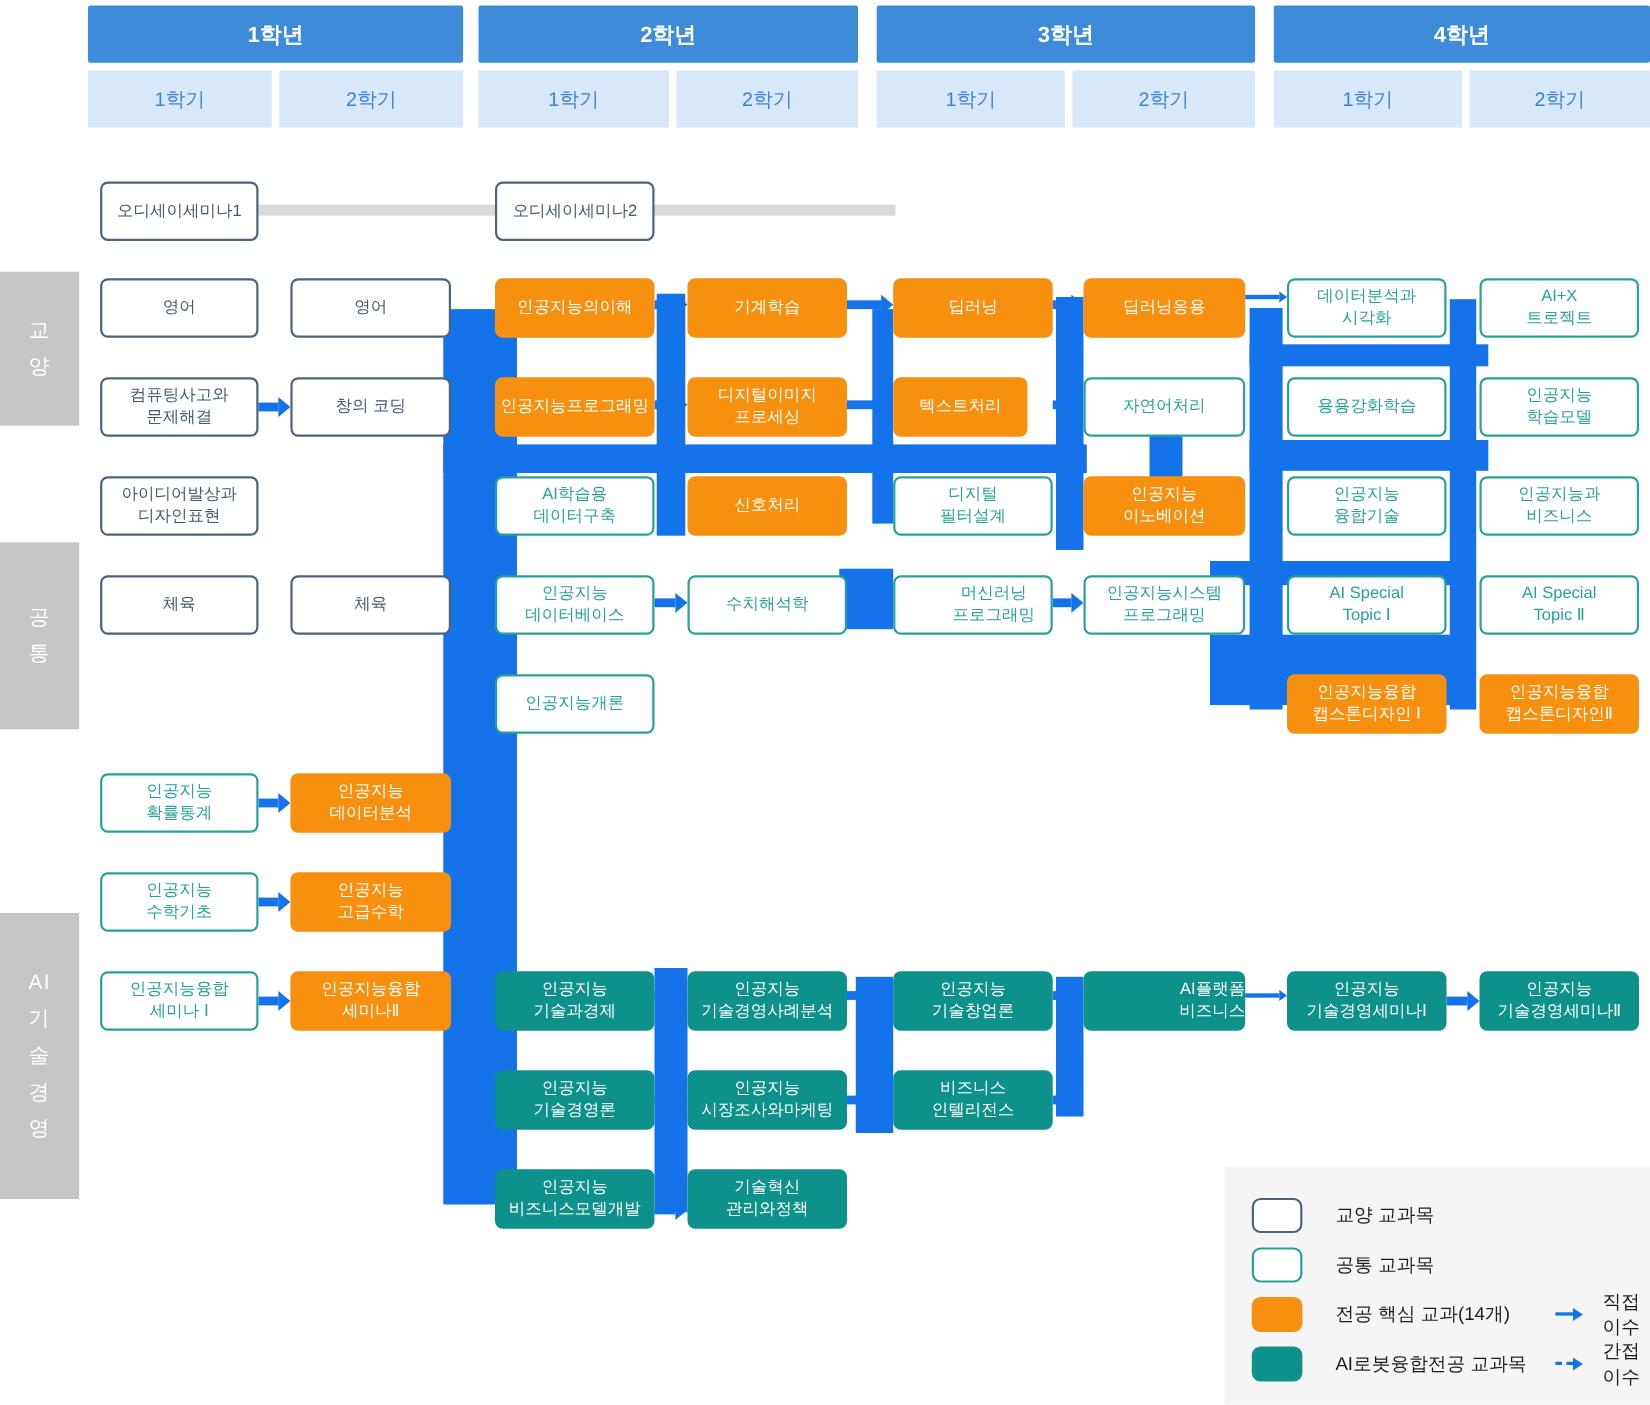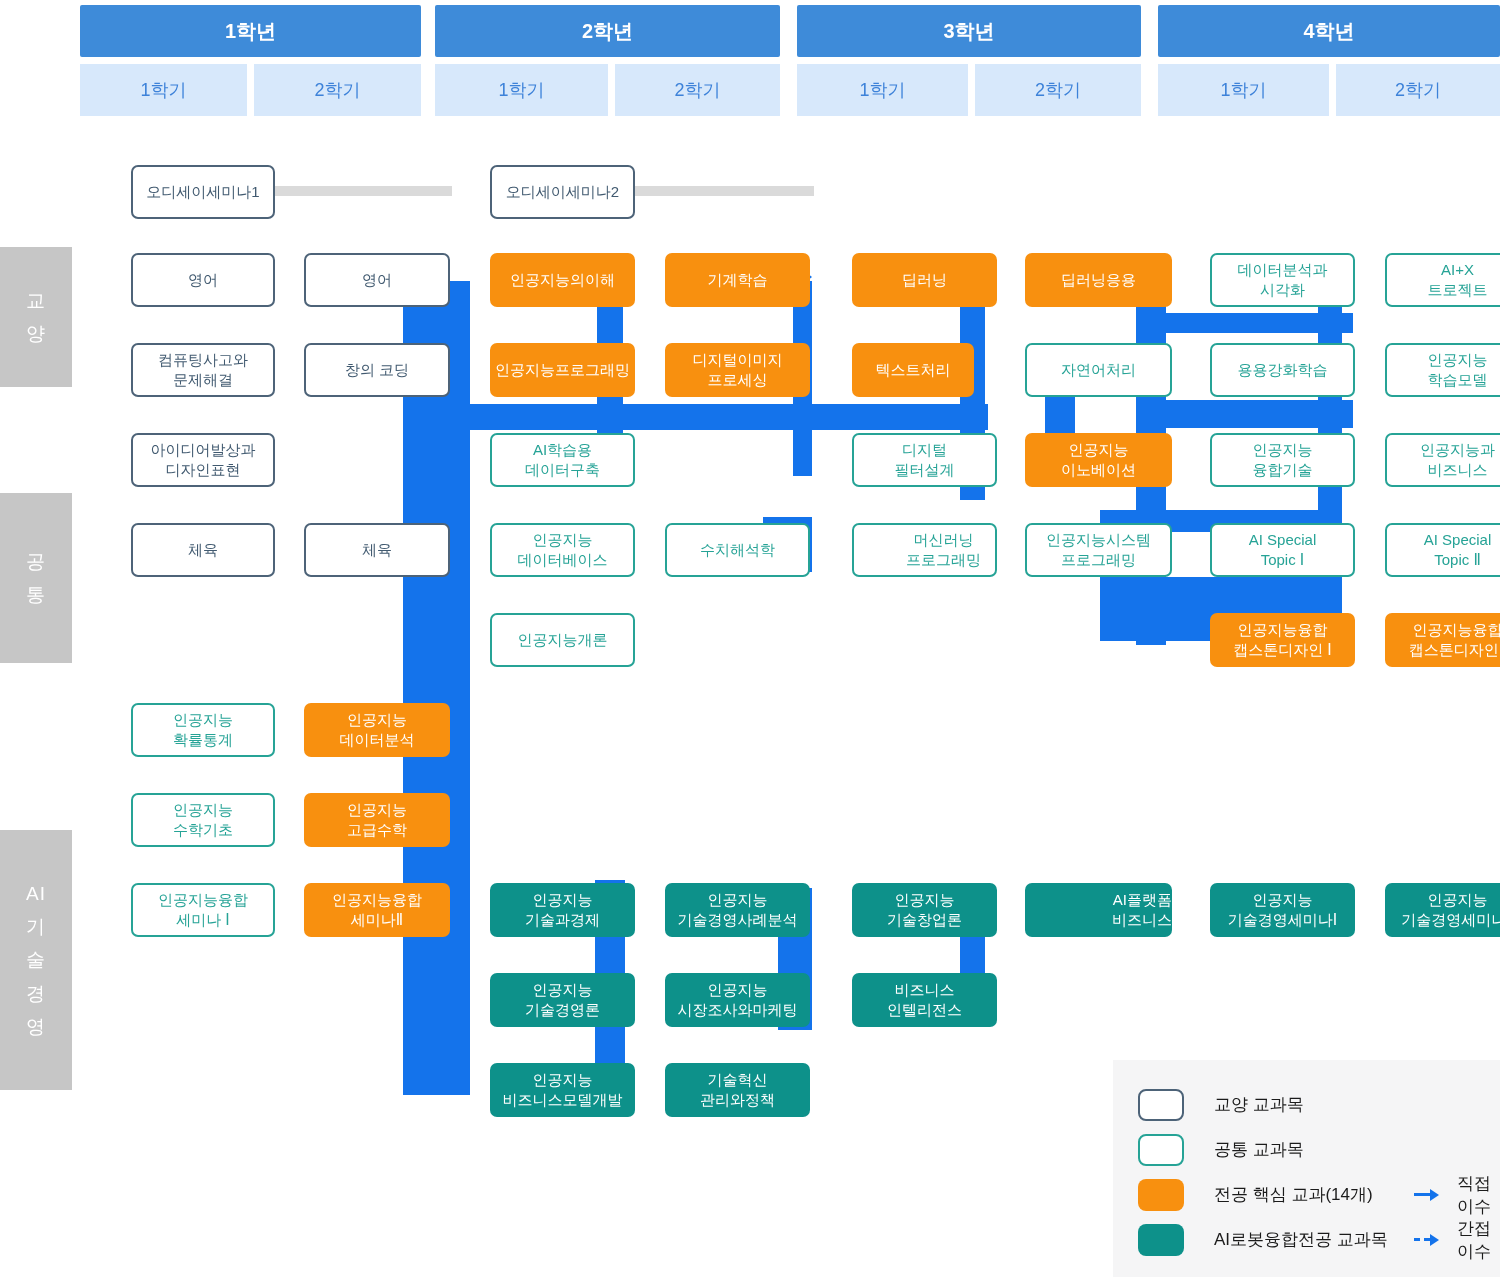--- a/index.html
+++ b/index.html
@@ -20,21 +20,21 @@
   }
   
   .section{
     background:var(--section-fill);color:#fff;width:72px;left:0;
     display:flex;flex-direction:column;align-items:center;justify-content:center;
     font-size:19px;line-height:1.75;letter-spacing:1px;z-index:4;text-align:center;
   }
   
   .course{
     border-radius:7px;display:flex;flex-direction:column;align-items:center;justify-content:center;
-    text-align:center;font-size:15px;line-height:1.35;z-index:3;margin-left:40px;
+    text-align:center;font-size:15px;line-height:1.35;z-index:3;
   }
   .course.liberal{background:#fff;border:2px solid var(--liberal-border);color:var(--liberal-text);}
   .course.common{background:#fff;border:2px solid var(--common-border);color:var(--common-border);}
   .course.core{background:var(--core-fill);color:#fff;}
   .course.robot{background:var(--robot-fill);color:#fff;}
   
   .conn{background:var(--connector);z-index:1;}
   .gray-conn{background:var(--odyssey);z-index:0;}
   .link{display:flex;align-items:center;z-index:2;}
   .link .ln{flex:1;height:8px;background:var(--connector);}
@@ -256,20 +256,23 @@
       <div>학습모델</div>
     </div>
     <div class="course liberal abs" style="left: 91px; top: 433px; width: 144px; height: 54px;">
       <div>아이디어발상과</div>
       <div>디자인표현</div>
     </div>
     <div class="course common abs" style="left: 450px; top: 433px; width: 145px; height: 54px;">
       <div>AI학습용</div>
       <div>데이터구축</div>
     </div>
+    <div class="course core abs" style="left: 625px; top: 433px; width: 145px; height: 54px;">
+      <div>신호처리</div>
+    </div>
     <div class="course common abs" style="left: 812px; top: 433px; width: 145px; height: 54px;">
       <div>디지털</div>
       <div>필터설계</div>
     </div>
     <div class="course core abs" style="left: 985px; top: 433px; width: 147px; height: 54px;">
       <div>인공지능</div>
       <div>이노베이션</div>
     </div>
     <div class="course common abs" style="left: 1170px; top: 433px; width: 145px; height: 54px;">
       <div>인공지능</div>

